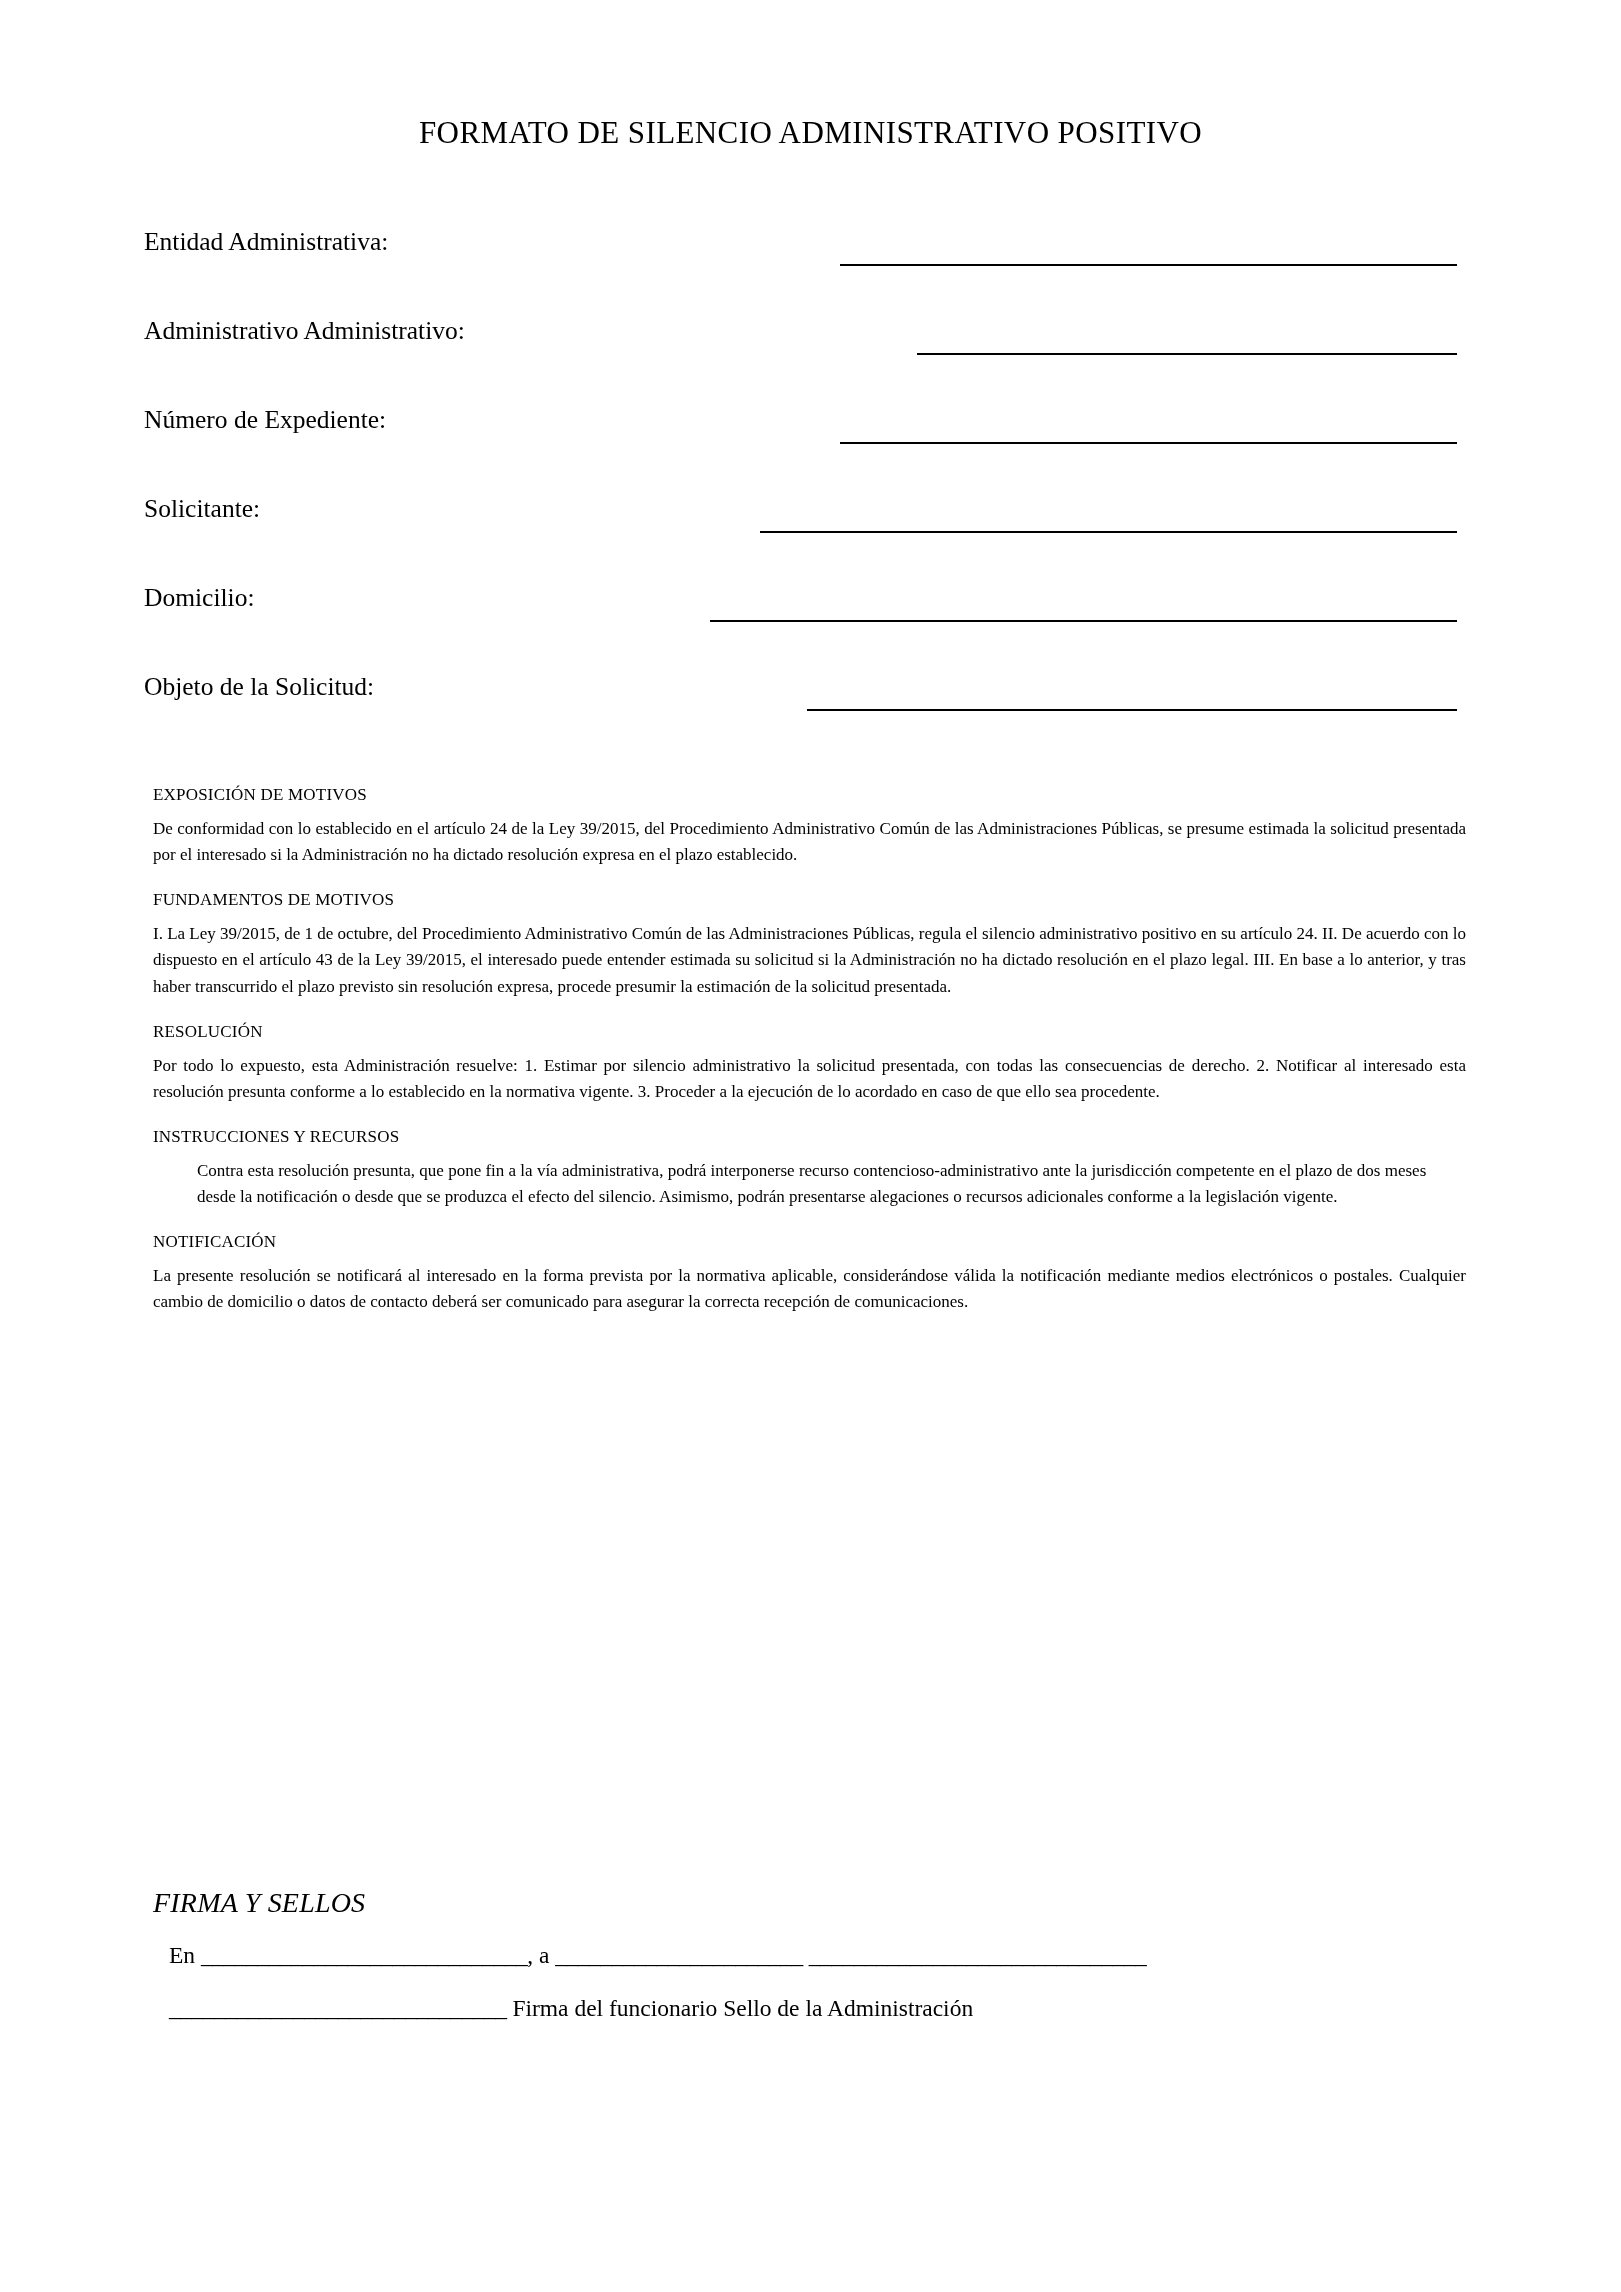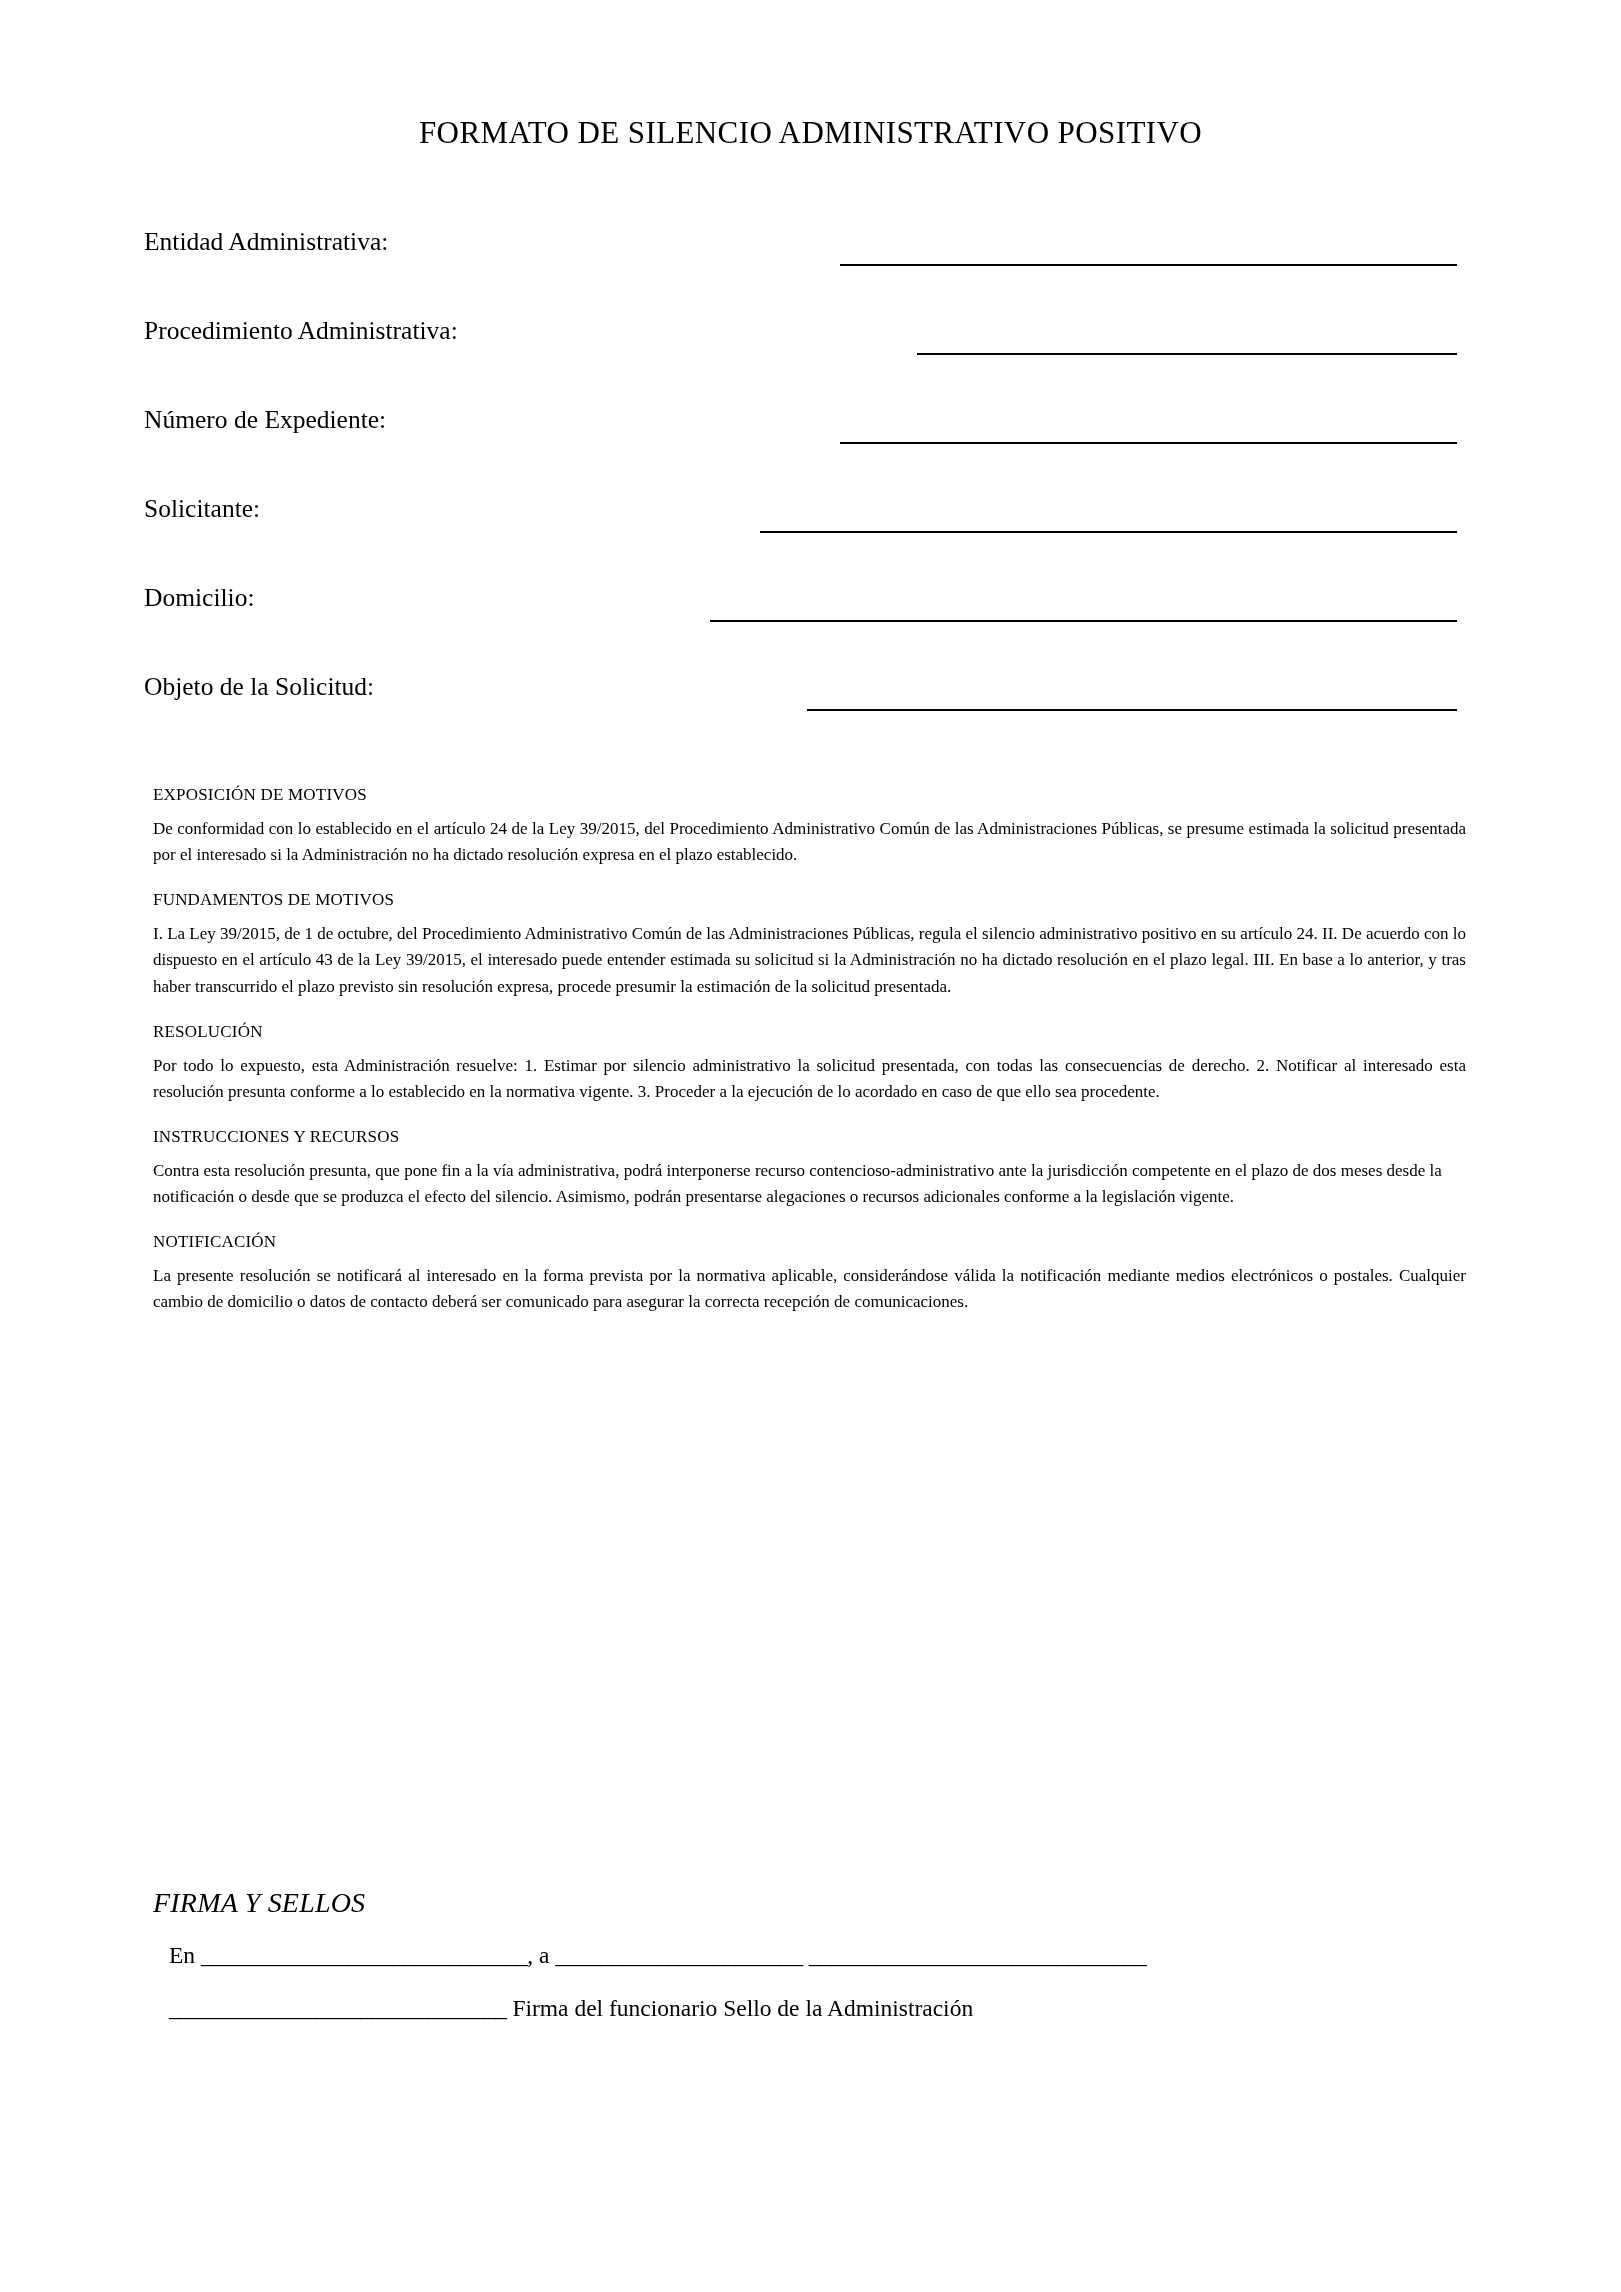--- a/index.html
+++ b/index.html
@@ -77,20 +77,21 @@
   }
   .section-body {
     font-size: 17px;
     line-height: 1.55;
     margin: 0;
     text-align: justify;
     text-justify: inter-word;
   }
   .section-body.no-justify {
     text-align: left;
+    margin-left: 44px;
   }
 
   
   .signature-block {
     position: absolute;
     left: 153px;
     top: 1885px;
     width: 1313px;
   }
   .signature-heading {
@@ -119,21 +120,21 @@
   <div class="doc-title">FORMATO DE SILENCIO ADMINISTRATIVO POSITIVO</div>
 
   <div class="fields">
 
     <div class="field-row">
       <span class="field-label">Entidad Administrativa:</span>
       <span class="field-rule" style="width:617px"></span>
     </div>
 
     <div class="field-row">
-      <span class="field-label">Procedimiento Administrativa:</span>
+      <span class="field-label">Administrativo Administrativo:</span>
       <span class="field-rule" style="width:540px"></span>
     </div>
 
     <div class="field-row">
       <span class="field-label">Número de Expediente:</span>
       <span class="field-rule" style="width:617px"></span>
     </div>
 
     <div class="field-row">
       <span class="field-label">Solicitante:</span>

